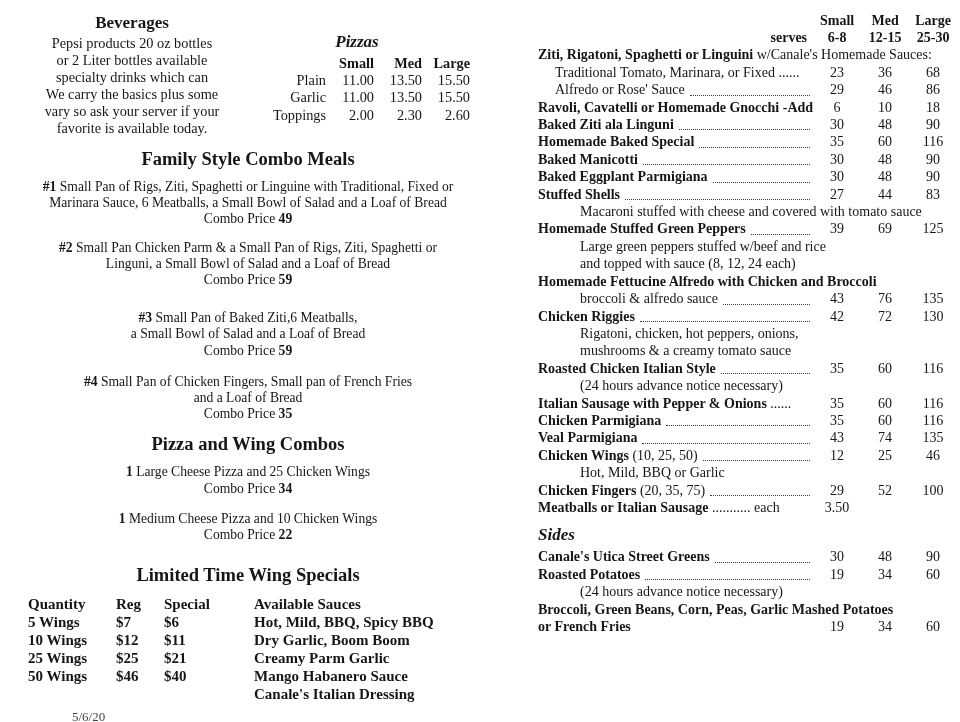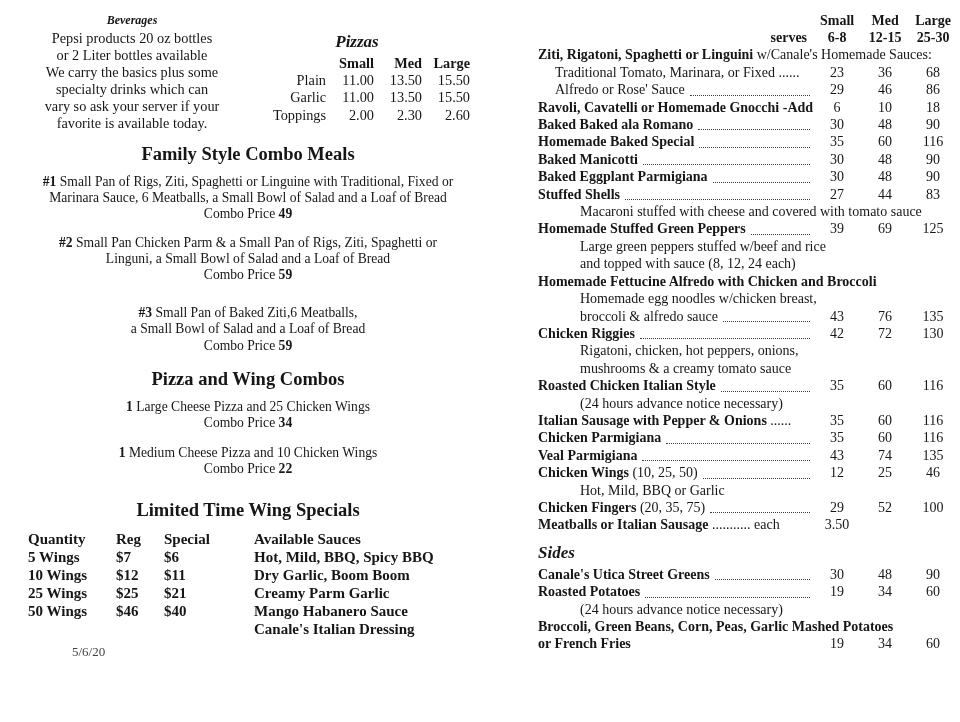--- a/index.html
+++ b/index.html
@@ -5,21 +5,21 @@
   html,body{margin:0;padding:0;background:#e8e8e8;}
   .page{
     width:960px;height:722px;background:#ffffff;color:#161616;
     font-family:"Liberation Serif", serif;
     display:flex;overflow:hidden;position:relative;box-sizing:border-box;
   }
   
   .col-left{width:470px;padding:8px 0 0 26px;box-sizing:border-box;flex-shrink:0;}
   .bev-pizza-row{display:flex;}
   .bev{width:212px;text-align:center;}
-  .bev-title{font-size:12px;font-weight:bold;font-style:italic;margin:5px 0 2px;}
+  .bev-title{font-size:17px;font-weight:bold;margin:5px 0 2px;}
   .bev-line{font-size:14.3px;line-height:17px;}
   .pizzas{margin-left:24px;padding-top:24px;text-align:center;width:190px;}
   .pizzas-title{font-size:17px;font-weight:bold;font-style:italic;margin:0 0 3px;}
   .pz-table{border-collapse:collapse;font-size:14.3px;margin:0 auto;}
   .pz-table th,.pz-table td{padding:0 4px;line-height:17.2px;font-weight:normal;}
   .pz-head th{font-weight:bold;text-align:right;}
   .pz-label{text-align:right;min-width:60px;}
   .pz-num{text-align:right;min-width:40px;}
   .sec-heading{width:444px;text-align:center;font-weight:bold;font-size:18.5px;margin:12px 0 9px;}
   .combos{width:444px;}
@@ -54,22 +54,22 @@
 
 <div class="page">
 
   <div class="col-left">
     <div class="bev-pizza-row">
       <div class="bev">
         <div class="bev-title">Beverages</div>
         <div>
             <div class="bev-line">Pepsi products 20 oz bottles</div>
             <div class="bev-line">or 2 Liter bottles available</div>
+            <div class="bev-line">specialty drinks which can</div>
             <div class="bev-line">We carry the basics plus some</div>
-            <div class="bev-line">specialty drinks which can</div>
             <div class="bev-line">vary so ask your server if your</div>
             <div class="bev-line">favorite is available today.</div>
           </div>
       </div>
       <div class="pizzas">
         <div class="pizzas-title">Pizzas</div>
         <table class="pz-table">
           <thead>
             <tr class="pz-head">
               <th class="pz-label"></th>
@@ -112,20 +112,25 @@
         <div class="combo">
           <div><b>#2</b> Small Pan Chicken Parm &amp; a Small Pan of Rigs, Ziti, Spaghetti or</div>
           <div>Linguni, a Small Bowl of Salad and a Loaf of Bread</div>
           <div>Combo Price <b>59</b></div>
         </div>
         <div class="combo">
           <div><b>#3</b> Small Pan of Baked Ziti,6 Meatballs,</div>
           <div>a Small Bowl of Salad and a Loaf of Bread</div>
           <div>Combo Price <b>59</b></div>
         </div>
+        <div class="combo">
+          <div><b>#4</b> Small Pan of Chicken Fingers, Small pan of French Fries</div>
+          <div>and a Loaf of Bread</div>
+          <div>Combo Price <b>35</b></div>
+        </div>
       </div>
 
     <div class="sec-heading">Pizza and Wing Combos</div>
     <div class="combos pw-combos">
         <div class="combo">
           <div><b>1</b> Large Cheese Pizza and 25 Chicken Wings</div>
           <div>Combo Price <b>34</b></div>
         </div>
         <div class="combo">
           <div><b>1</b> Medium Cheese Pizza and 10 Chicken Wings</div>
@@ -211,21 +216,21 @@
           <span class="pcol">86</span>
         </div>
         <div class="mrow">
           <span class="mname"><b>Ravoli, Cavatelli or Homemade Gnocchi -Add</b></span>
           <span class="spacer"></span>
           <span class="pcol">6</span>
           <span class="pcol">10</span>
           <span class="pcol">18</span>
         </div>
         <div class="mrow">
-          <span class="mname"><b>Baked Baked ala Romano</b></span>
+          <span class="mname"><b>Baked Ziti ala Linguni</b></span>
           <span class="leader"></span>
           <span class="pcol">30</span>
           <span class="pcol">48</span>
           <span class="pcol">90</span>
         </div>
         <div class="mrow">
           <span class="mname"><b>Homemade Baked Special</b></span>
           <span class="leader"></span>
           <span class="pcol">35</span>
           <span class="pcol">60</span>
@@ -264,23 +269,20 @@
         </div>
         <div class="mrow ind2 full">
           <span class="mname"><span>Large green peppers stuffed w/beef and rice</span></span>
         </div>
         <div class="mrow ind2 full">
           <span class="mname"><span>and topped with sauce (8, 12, 24 each)</span></span>
         </div>
         <div class="mrow full">
           <span class="mname"><b>Homemade Fettucine Alfredo with Chicken and Broccoli</b></span>
         </div>
-        <div class="mrow ind2 full">
-          <span class="mname"><span>Homemade egg noodles w/chicken breast,</span></span>
-        </div>
         <div class="mrow ind2">
           <span class="mname"><span>broccoli &amp; alfredo sauce</span></span>
           <span class="leader"></span>
           <span class="pcol">43</span>
           <span class="pcol">76</span>
           <span class="pcol">135</span>
         </div>
         <div class="mrow">
           <span class="mname"><b>Chicken Riggies</b></span>
           <span class="leader"></span>

